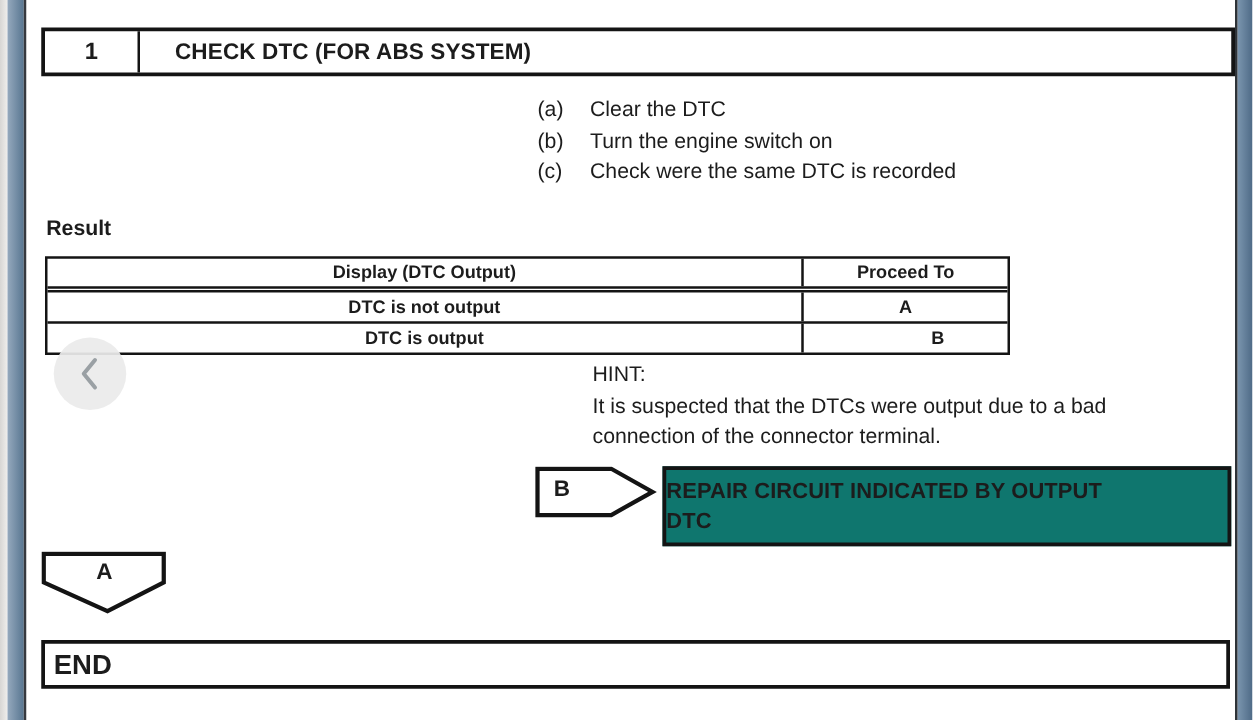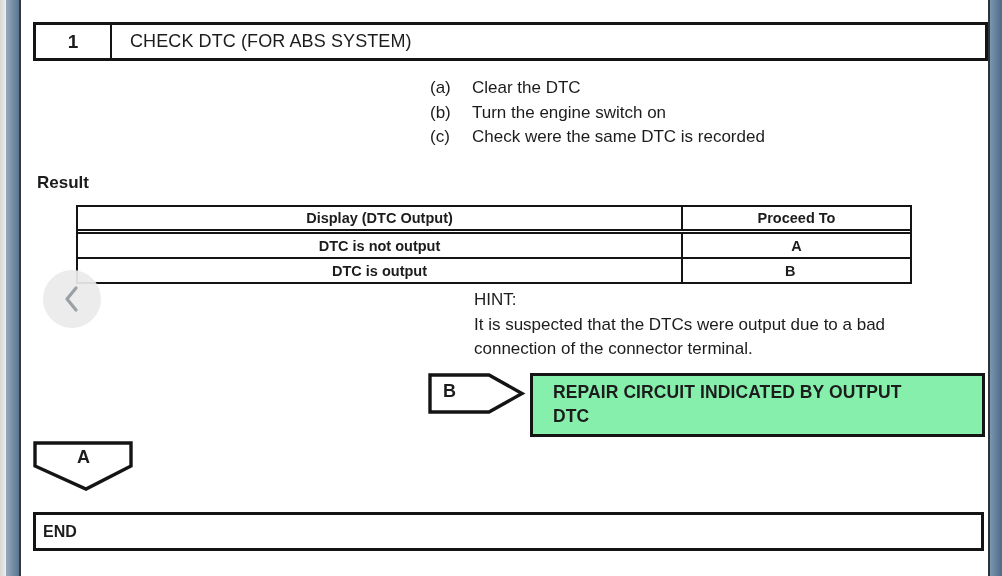--- a/index.html
+++ b/index.html
@@ -29,34 +29,34 @@
     position:absolute;left:33px;top:22px;width:955px;height:39px;
     border:3px solid #141414;box-sizing:border-box;background:#fff;
     display:flex;align-items:stretch;
   }
   .step-num{
     width:74px;border-right:2px solid #141414;
     display:flex;align-items:center;justify-content:center;
     font-weight:bold;font-size:19px;
   }
   .step-title{
-    flex:1;display:flex;align-items:center;padding-left:18px;
-    font-weight:normal;font-size:18px;letter-spacing:.1px;
+    flex:1;display:flex;align-items:center;padding-left:28px;
+    font-weight:bold;font-size:18px;letter-spacing:.1px;
   }
   
   .instructions{position:absolute;left:430px;top:76px;font-size:17px;line-height:24.5px;}
   .instr-row{display:flex;}
   .instr-label{width:42px;}
   
   .result-heading{position:absolute;left:37px;top:173px;font-weight:bold;font-size:17px;}
   
   .result-table{
-    position:absolute;left:36px;top:205px;width:836px;
+    position:absolute;left:36px;top:205px;width:772px;
     border:2px solid #141414;box-sizing:border-box;background:#fff;
-    font-size:14.5px;font-weight:bold;margin-left:40px;
+    font-size:14.5px;font-weight:bold;
   }
   .tr{display:flex;height:23px;}
   .tr.header{height:22px;}
   .td-display{width:605px;border-right:2px solid #141414;display:flex;align-items:center;justify-content:center;box-sizing:border-box;}
   .td-proceed{flex:1;display:flex;align-items:center;justify-content:center;text-align:center;}
   .td-proceed.left-pos{justify-content:flex-start;padding-left:102px;}
   .dbl-divider{height:5px;border-top:2px solid #141414;border-bottom:2px solid #141414;box-sizing:border-box;}
   .row-divider{height:0;border-top:2px solid #141414;}
   
   .back-btn{
@@ -66,35 +66,35 @@
   }
   
   .hint{position:absolute;left:474px;top:288px;font-size:17px;line-height:24.5px;}
   
   .branch-b{position:absolute;left:428px;top:373px;width:100px;height:42px;}
   .branch-b .label{
     position:absolute;left:15px;top:8px;font-weight:bold;font-size:18px;
   }
   .repair-box{
     position:absolute;left:530px;top:373px;width:455px;height:64px;
-    border:3.5px solid #141414;box-sizing:border-box;background:#86efac;
-    padding:4px 20px;font-weight:bold;font-size:17.5px;line-height:24px;letter-spacing:.1px;
+    border:3.5px solid #141414;box-sizing:border-box;background:#0f766e;
+    padding:4px 0;font-weight:bold;font-size:17.5px;line-height:24px;letter-spacing:.1px;
   }
   
   .conn-a{position:absolute;left:33px;top:441px;width:101px;height:52px;}
   .conn-a .label{
     position:absolute;left:0;top:6px;width:101px;text-align:center;
     font-weight:bold;font-size:18px;
   }
   
   .end-box{
     position:absolute;left:33px;top:512px;width:951px;height:39px;
     border:3.5px solid #141414;box-sizing:border-box;background:#fff;
     display:flex;align-items:center;padding-left:7px;
-    font-weight:bold;font-size:16px;
+    font-weight:bold;font-size:22px;
   }
 </style>
 </head>
 <body>
 
 <div class="edge-gray-left"></div>
 <div class="edge-blue-left"></div>
 <div class="edge-blue-right"></div>
 
 <div class="step-box">

